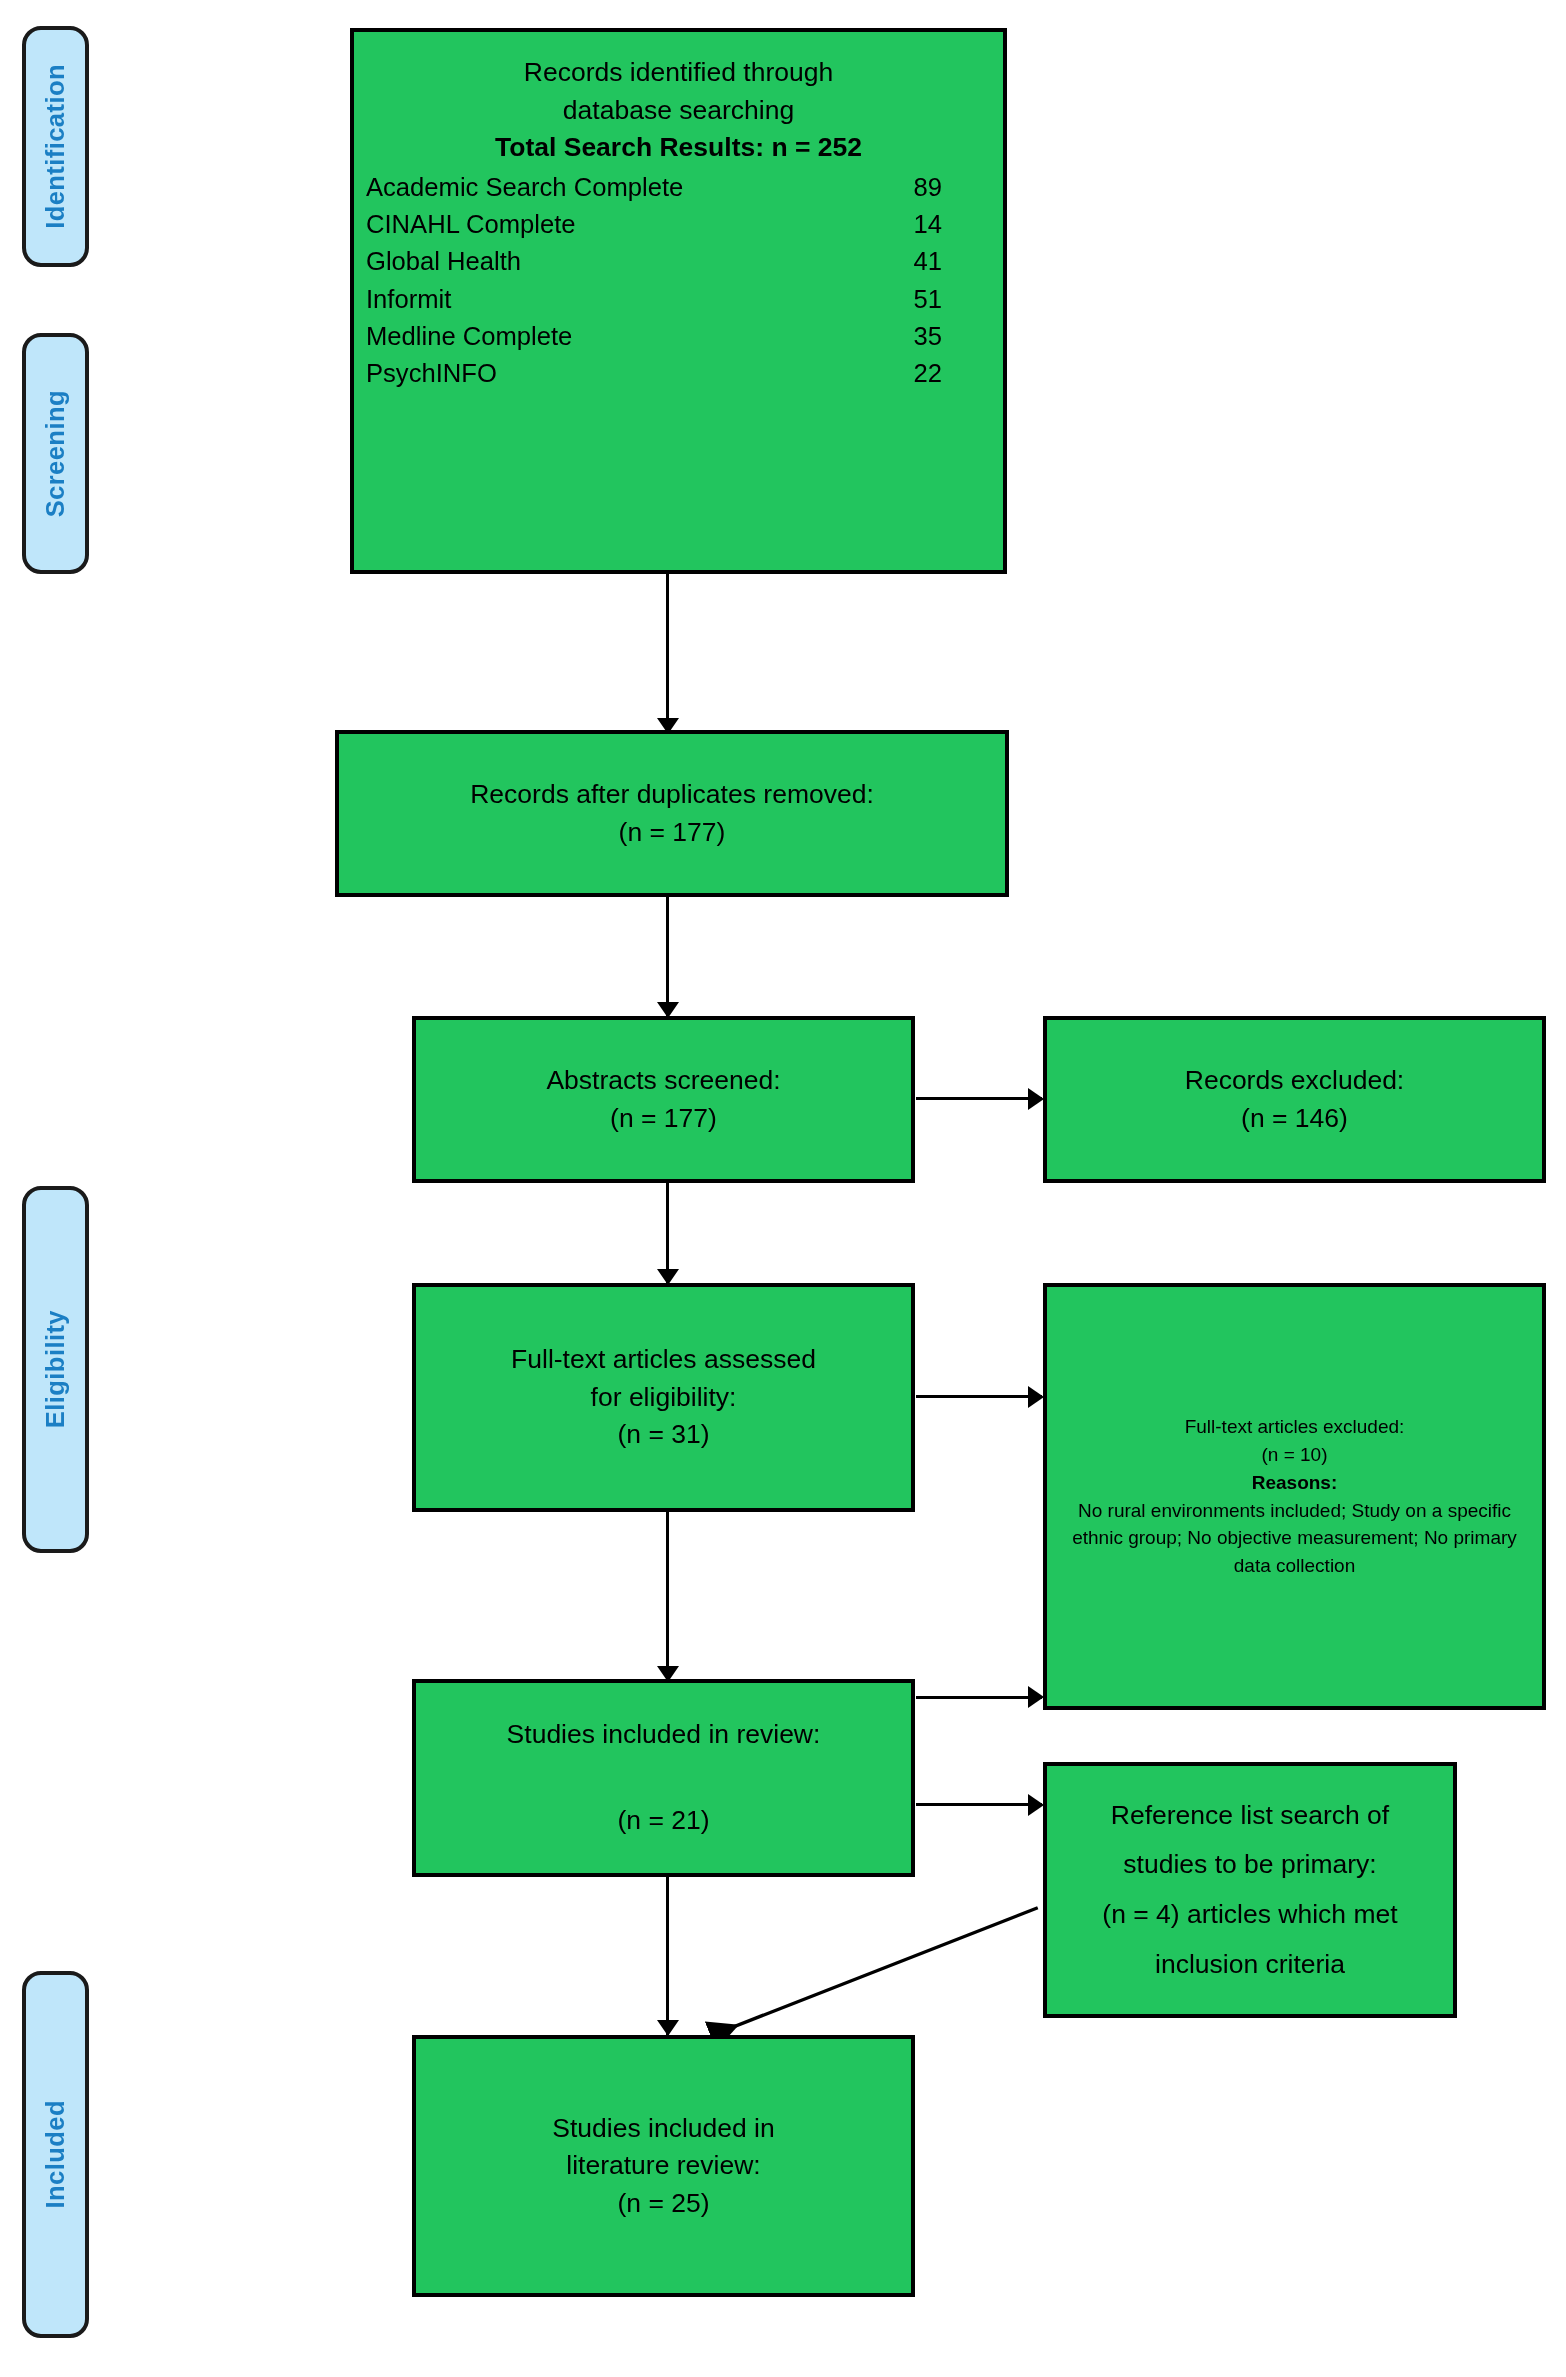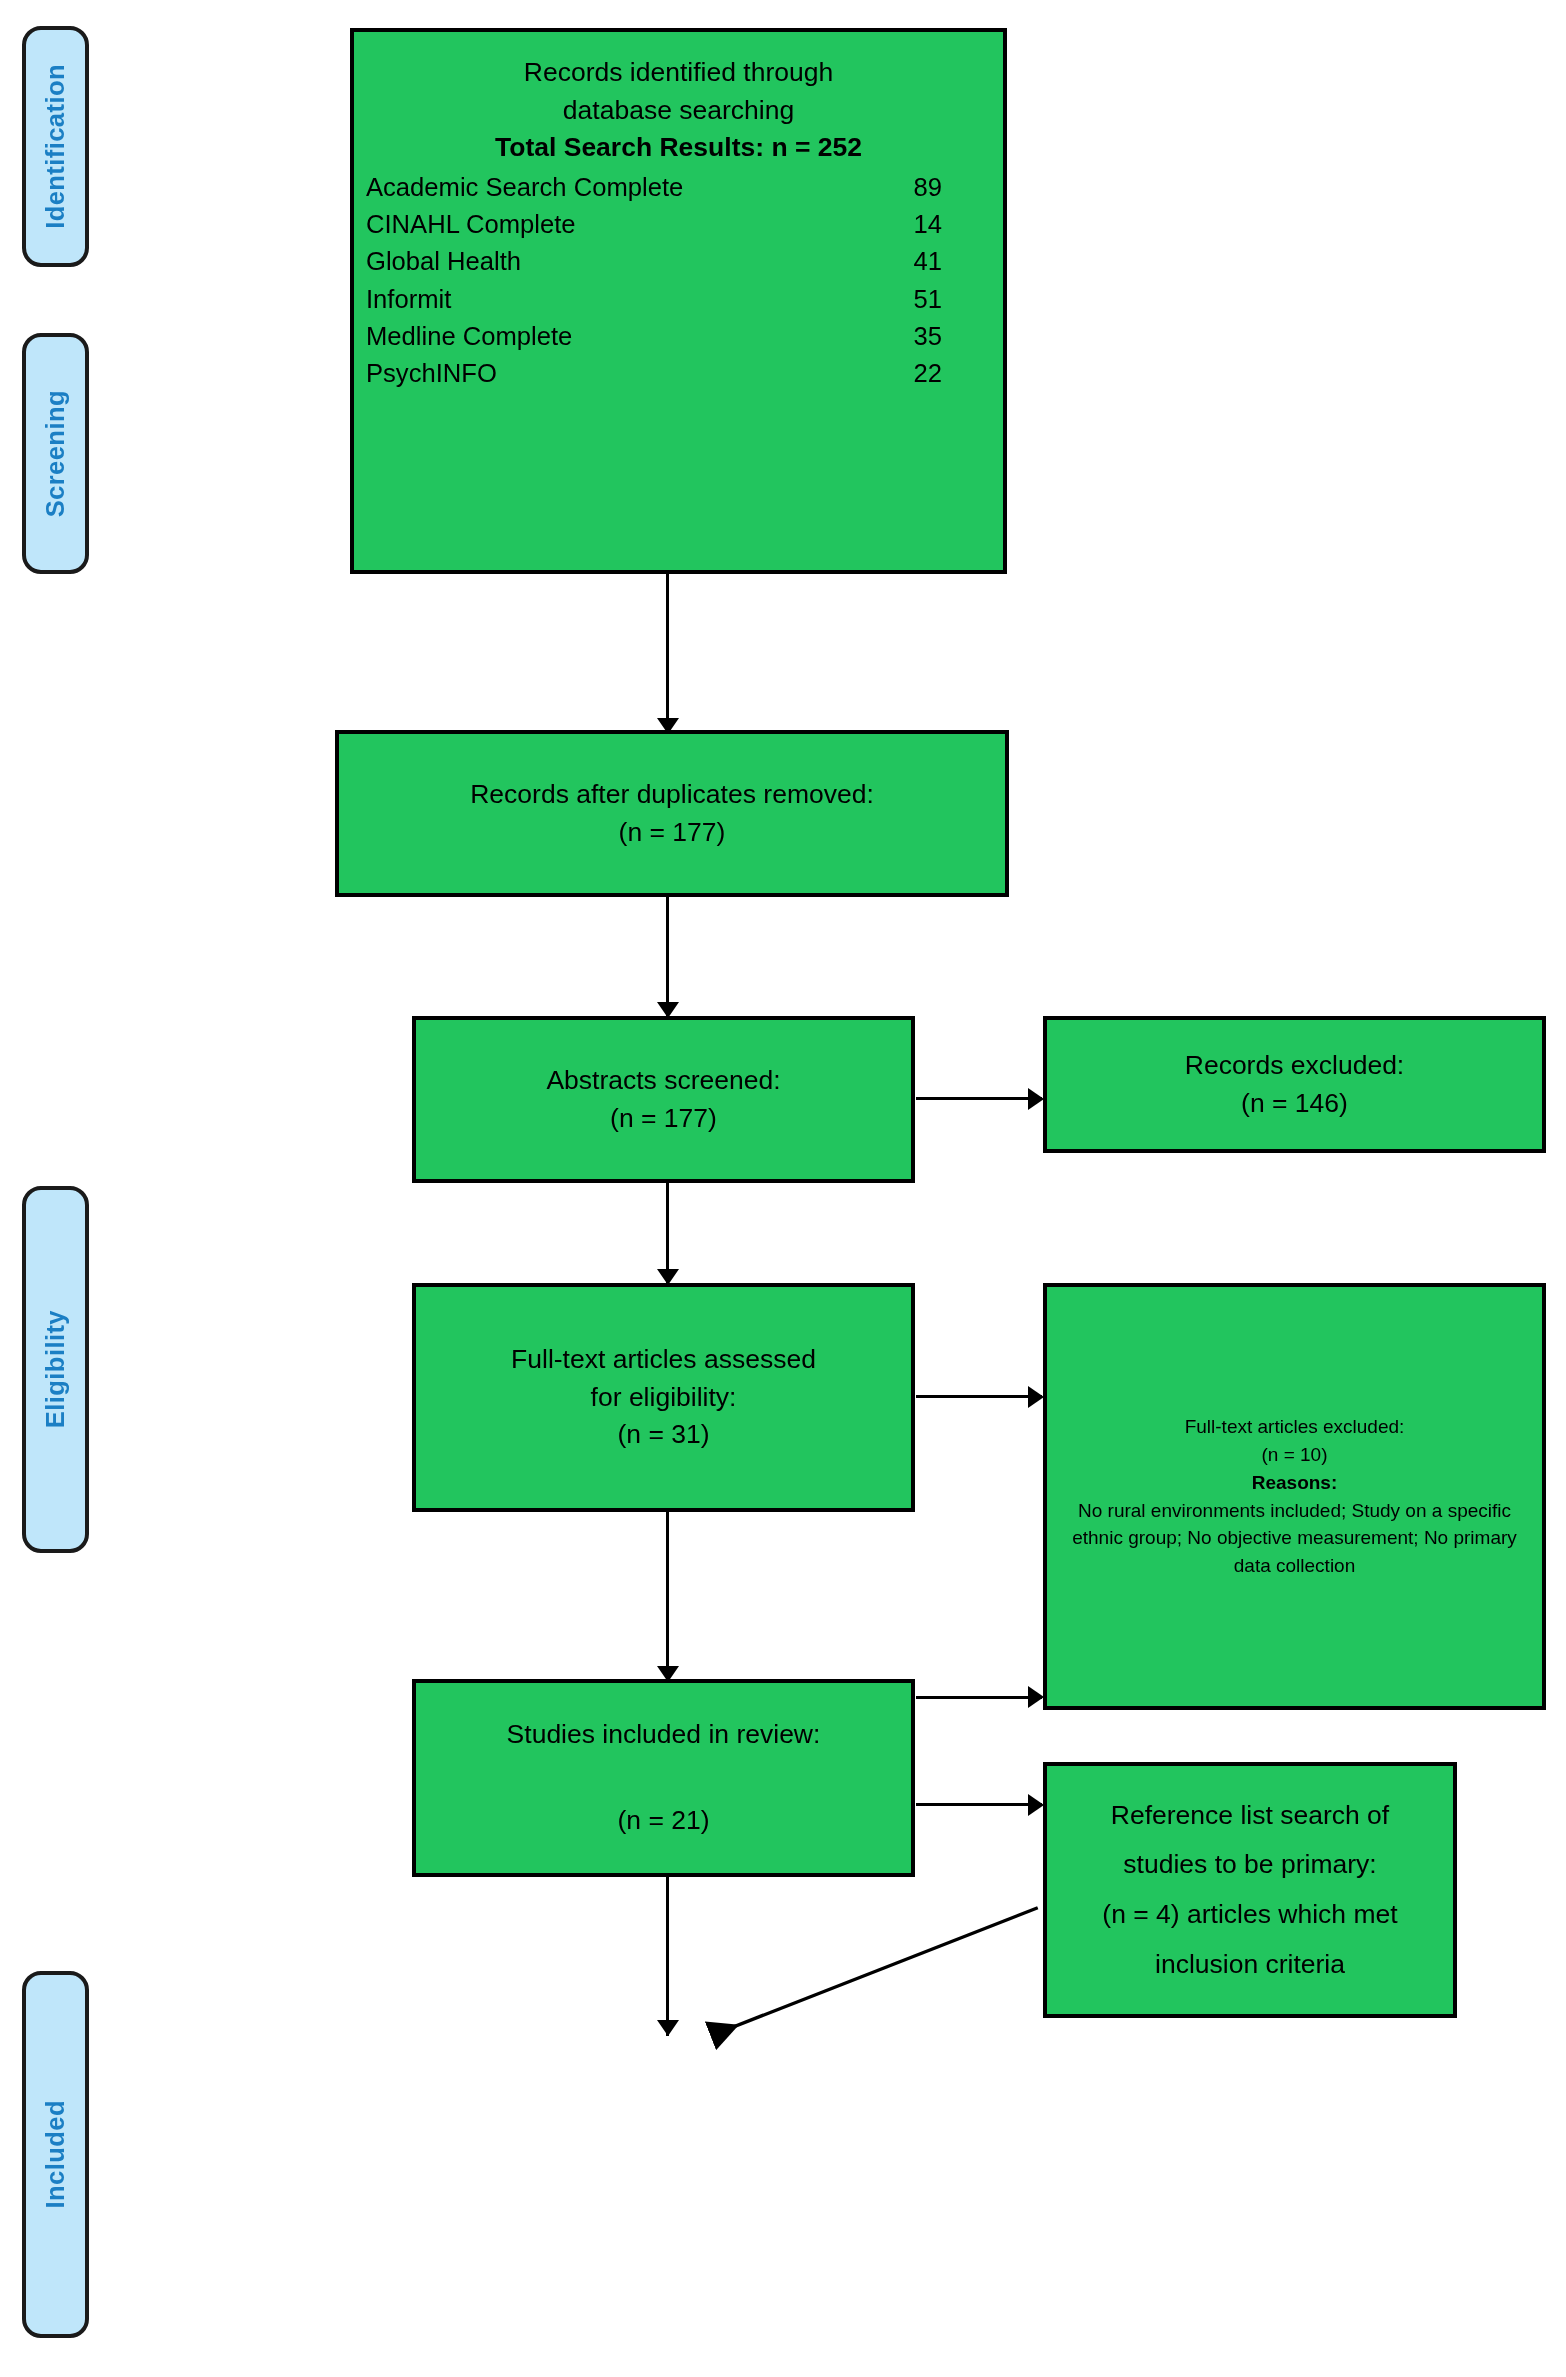--- a/index.html
+++ b/index.html
@@ -187,21 +187,21 @@
   <div class="arrow-down" style="left:657px; top:1002px;"></div>
 
   <div class="box" id="box-abstracts" style="left:412px; top:1016px; width:503px; height:167px;">
     <div class="line">Abstracts screened:</div>
     <div class="line">(n = 177)</div>
   </div>
 
   <div class="hline" style="left:916px; top:1097px; width:126px;"></div>
   <div class="arrow-right" style="left:1028px; top:1088px;"></div>
 
-  <div class="box" id="box-records-excluded" style="left:1043px; top:1016px; width:503px; height:137px;">
+  <div class="box" id="box-records-excluded" style="left:1043px; top:1016px; width:503px; height:167px;">
     <div class="line">Records excluded:</div>
     <div class="line">(n = 146)</div>
   </div>
 
   <div class="vline" style="left:666px; top:1183px; height:102px;"></div>
   <div class="arrow-down" style="left:657px; top:1269px;"></div>
 
   <div class="box" id="box-fulltext-assessed" style="left:412px; top:1283px; width:503px; height:229px;">
     <div class="line">Full-text articles assessed</div>
     <div class="line">for eligibility:</div>
@@ -244,15 +244,20 @@
 
   <svg class="diag-svg" style="left:0px; top:0px; width:1567px; height:2377px;" viewBox="0 0 1836 2786" width="1567" height="2377">
     <defs>
       <marker id="arrowDiag" markerWidth="9" markerHeight="9" refX="7.5" refY="4.5" orient="auto" markerUnits="strokeWidth">
         <path d="M9,0 L9,9 L0,4.5 z" fill="#000000"></path>
       </marker>
     </defs>
     <line x1="1216" y1="2236" x2="838" y2="2384" stroke="#000000" stroke-width="4" marker-end="url(#arrowDiag)"></line>
   </svg>
 
+  <div class="box" id="box-final" style="left:412px; top:2035px; width:503px; height:262px;">
+    <div class="line">Studies included in</div>
+    <div class="line">literature review:</div>
+    <div class="line">(n = 25)</div>
+  </div>
 
 </div>
 
 
 </body></html>

